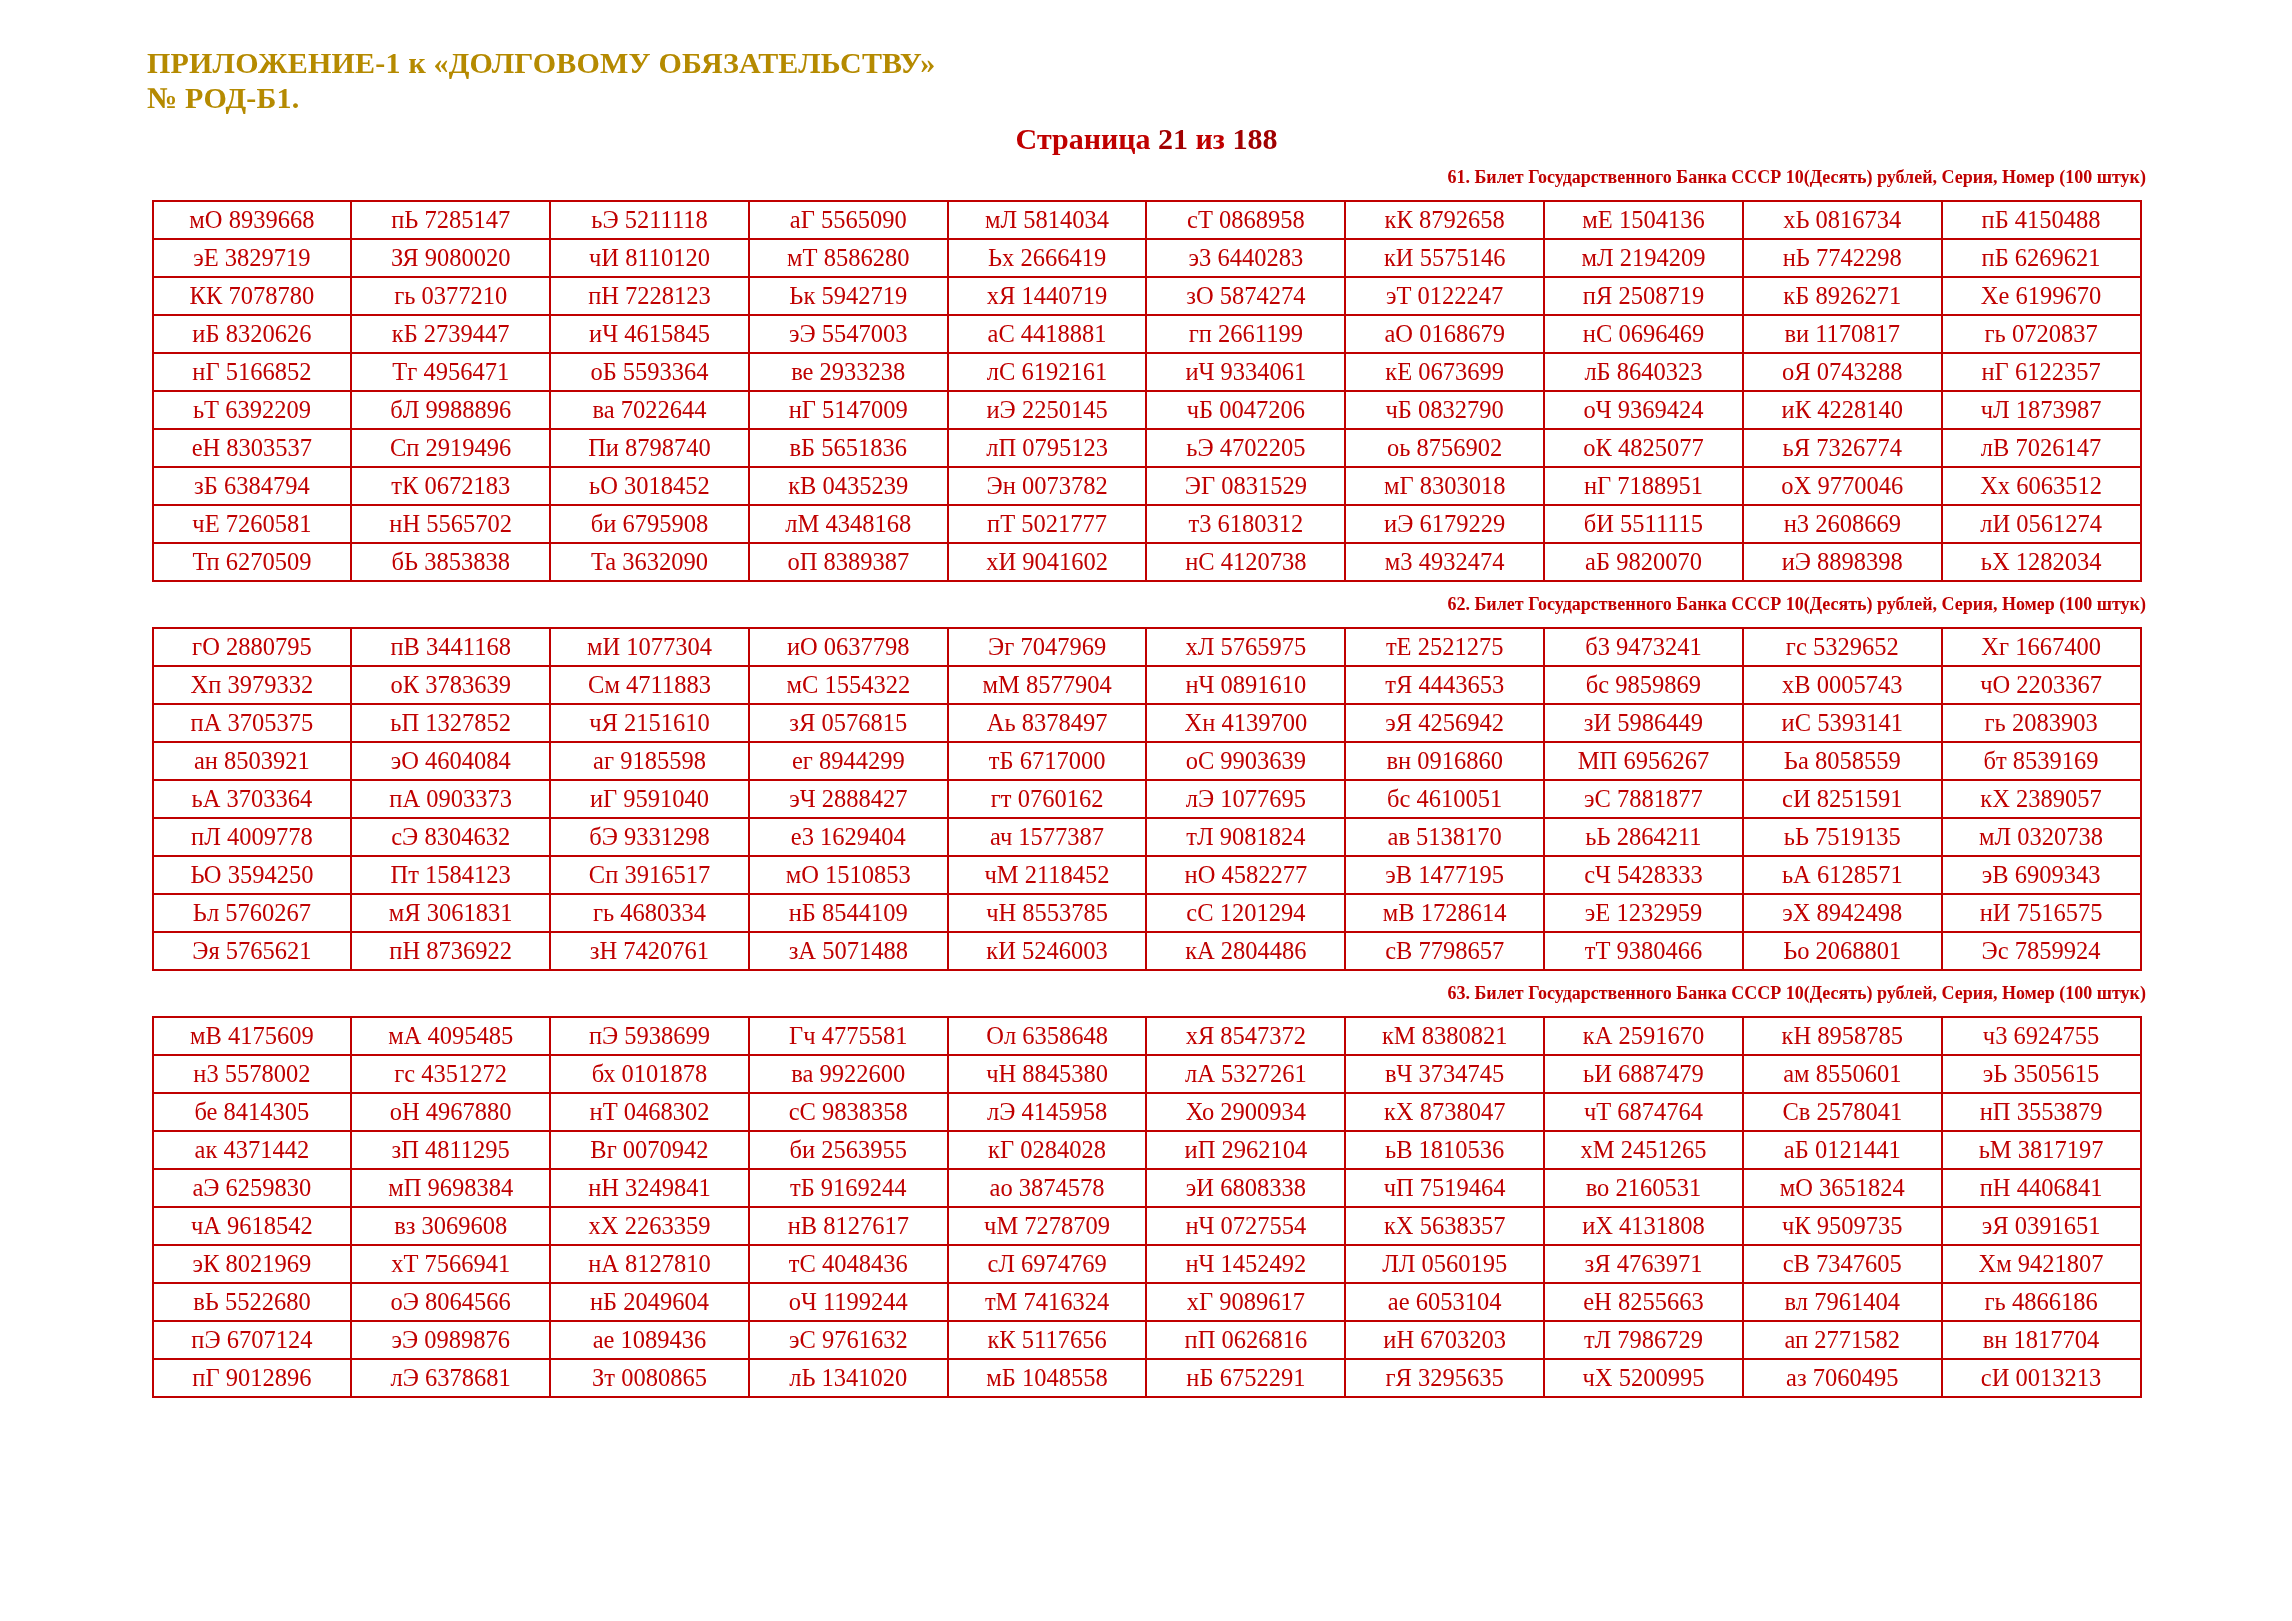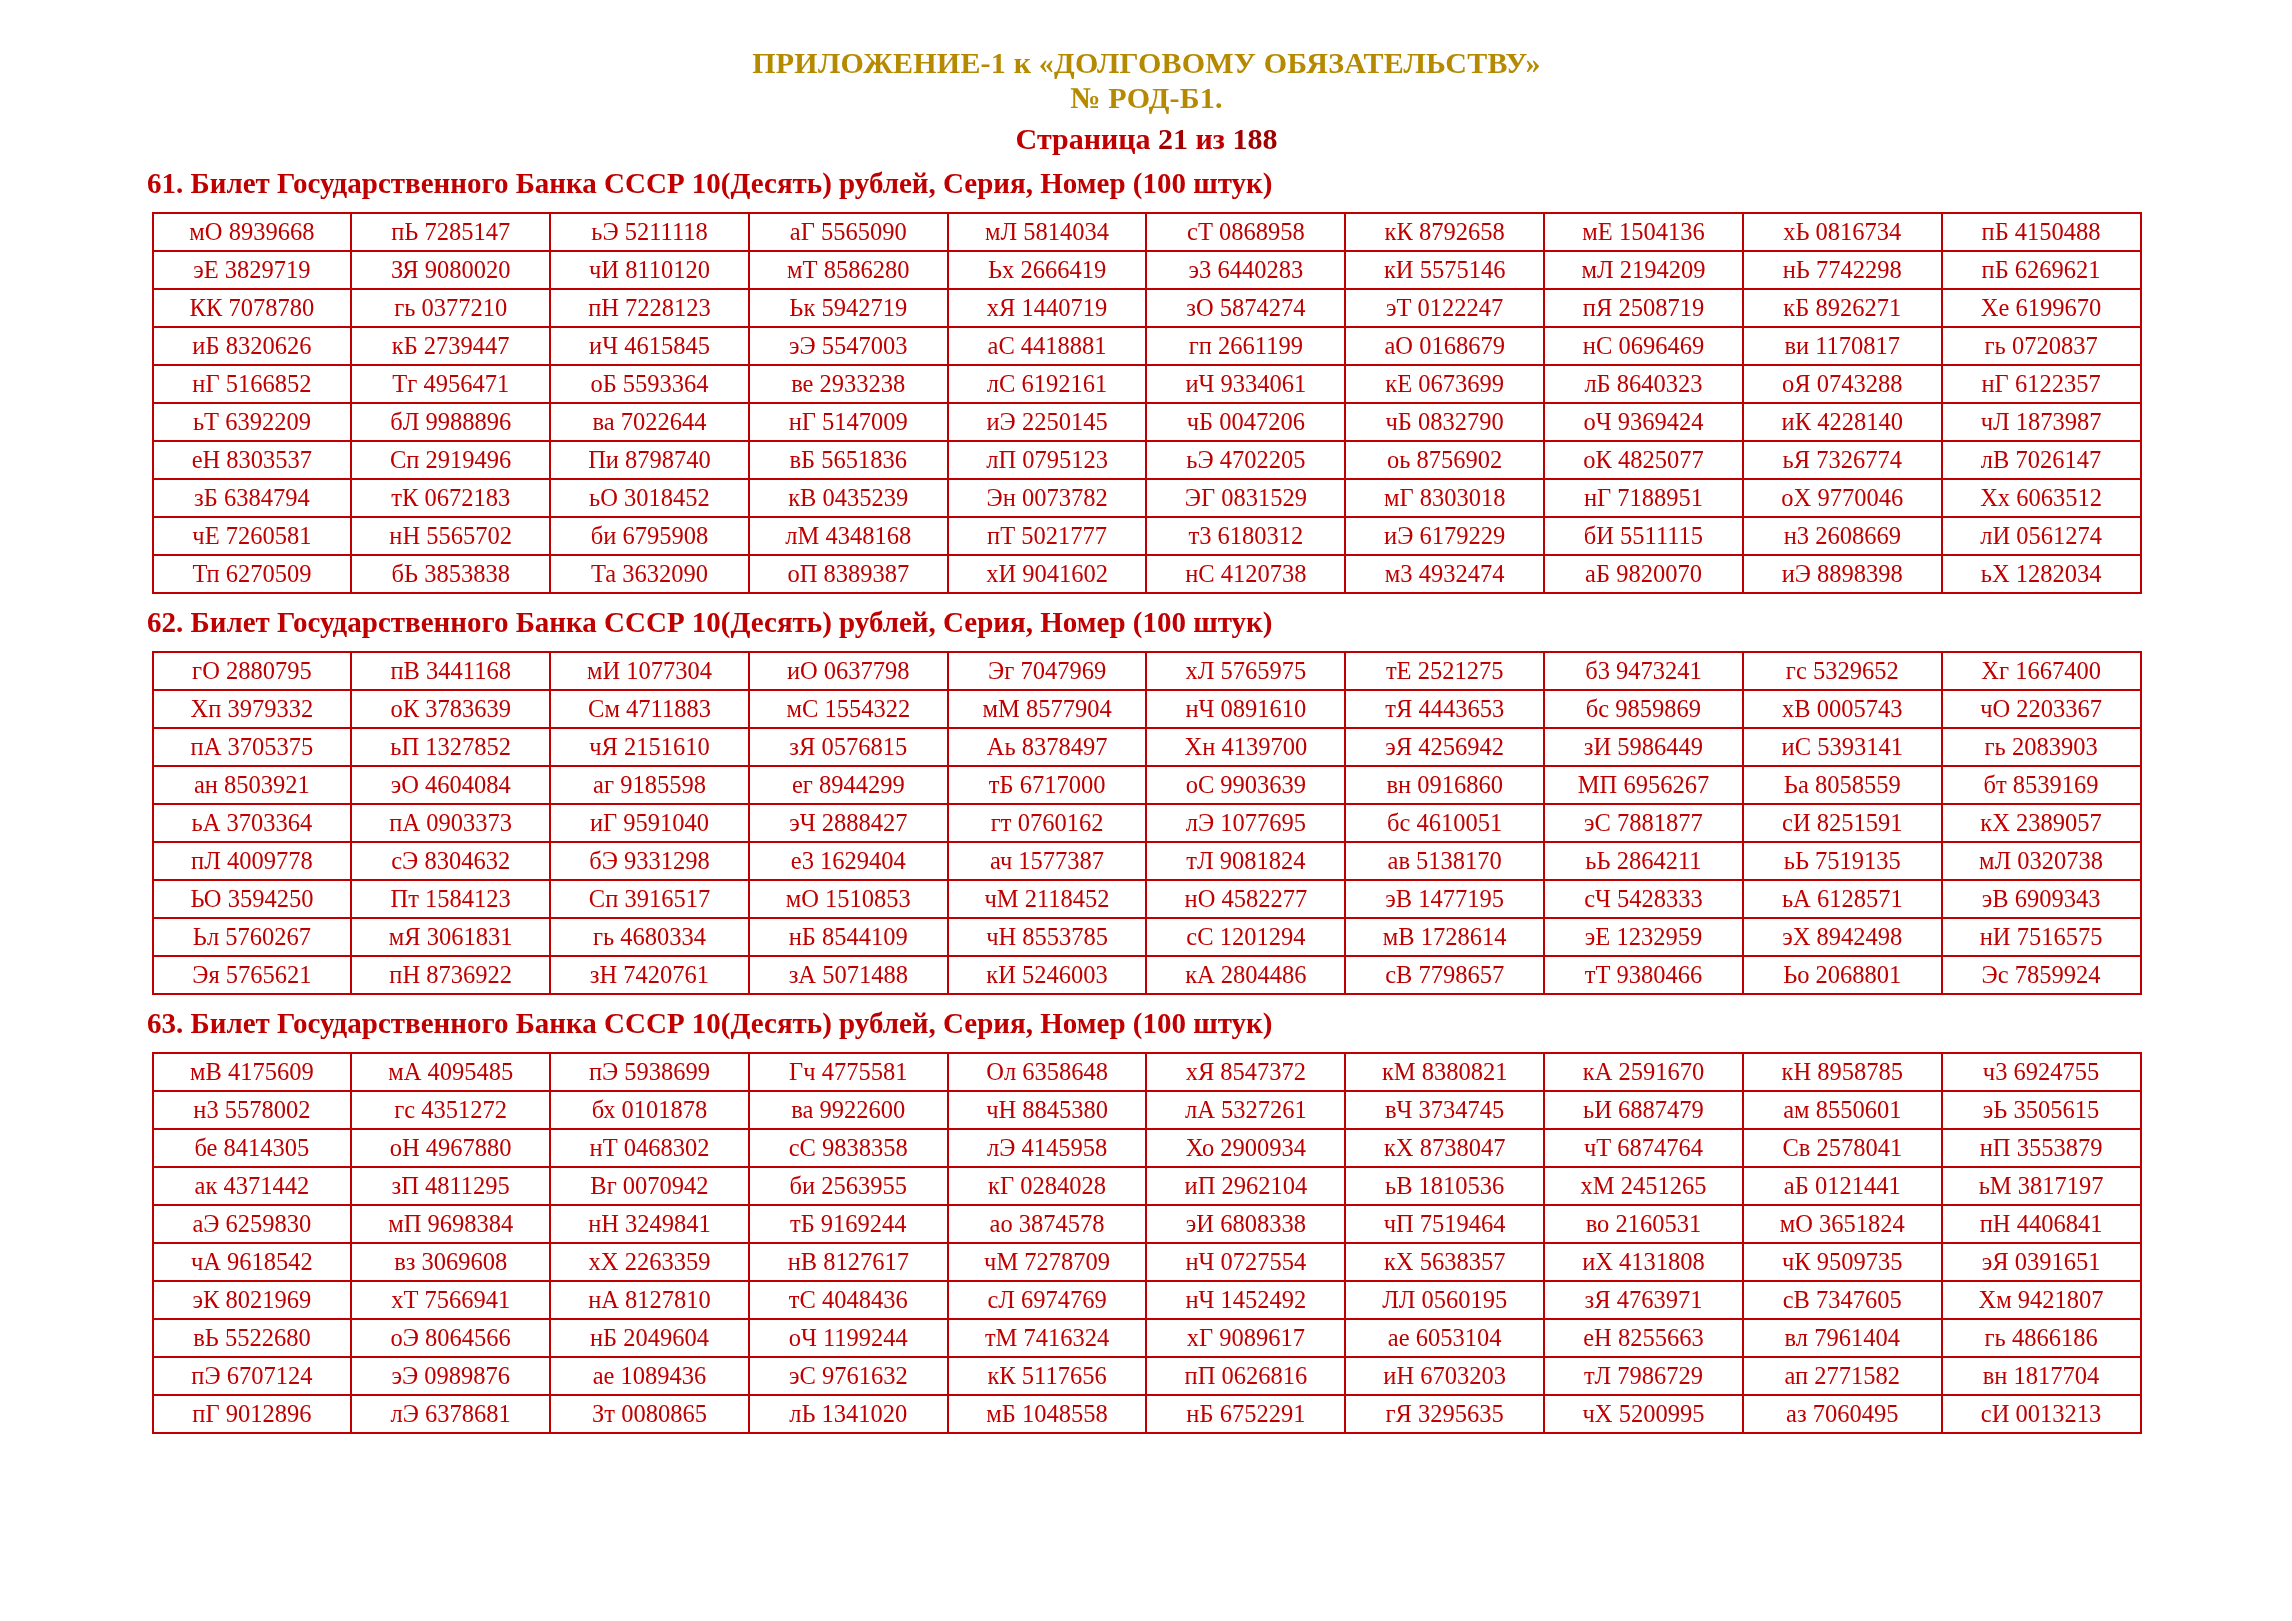--- a/index.html
+++ b/index.html
@@ -15,40 +15,39 @@
     -webkit-font-smoothing: antialiased;
   }
   .page {
     width: 2293px;
     height: 1621px;
     box-sizing: border-box;
     padding: 45px 147px 0 147px;
     position: relative;
   }
   .hdr {
-    text-align: center;
     font-weight: bold;
     color: #b58a00;
     font-size: 30px;
     line-height: 1.18;
     letter-spacing: 0.2px;
   }
   .hdr .l2 { display: block; }
   .pageline {
     text-align: center;
     font-weight: bold;
     font-size: 30px;
     color: #c00000;
     margin-top: 5.9px;
   }
   .pageline .num { color: #a00000; }
   .sect-title {
-    text-align: left;
+    text-align: right;
     font-weight: bold;
-    font-size: 29px;
+    font-size: 18px;
     color: #c00000;
     margin-top: 11.8px;
     margin-bottom: 3.9px;
   }
   table.grid {
     border-collapse: collapse;
     table-layout: fixed;
     width: 1990px;
     margin: 12px auto;
     border: 2.9px solid #c00000;

